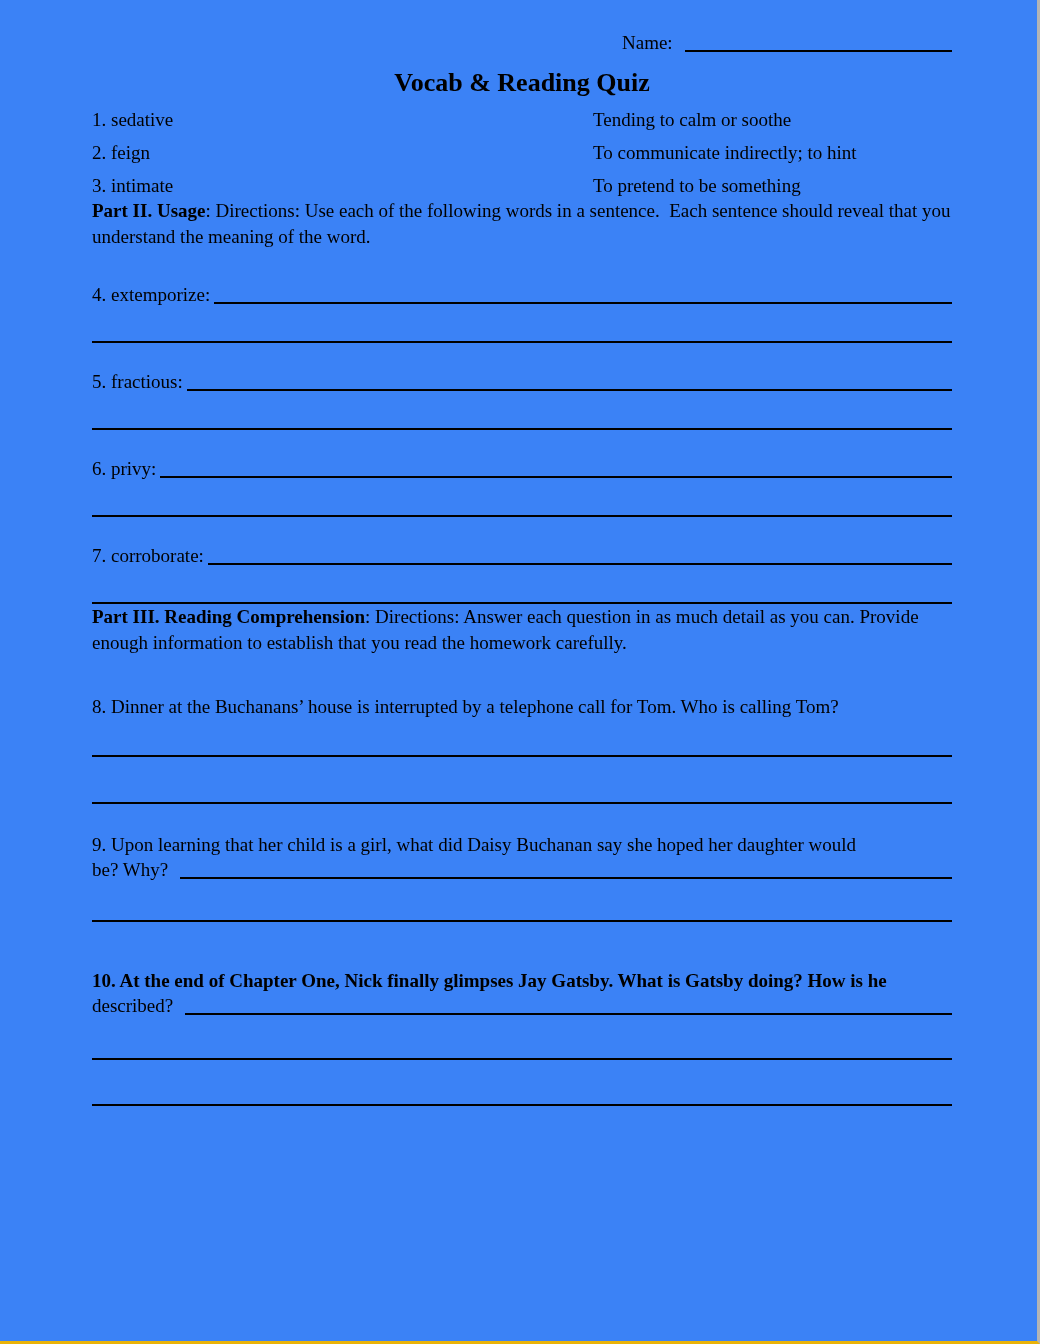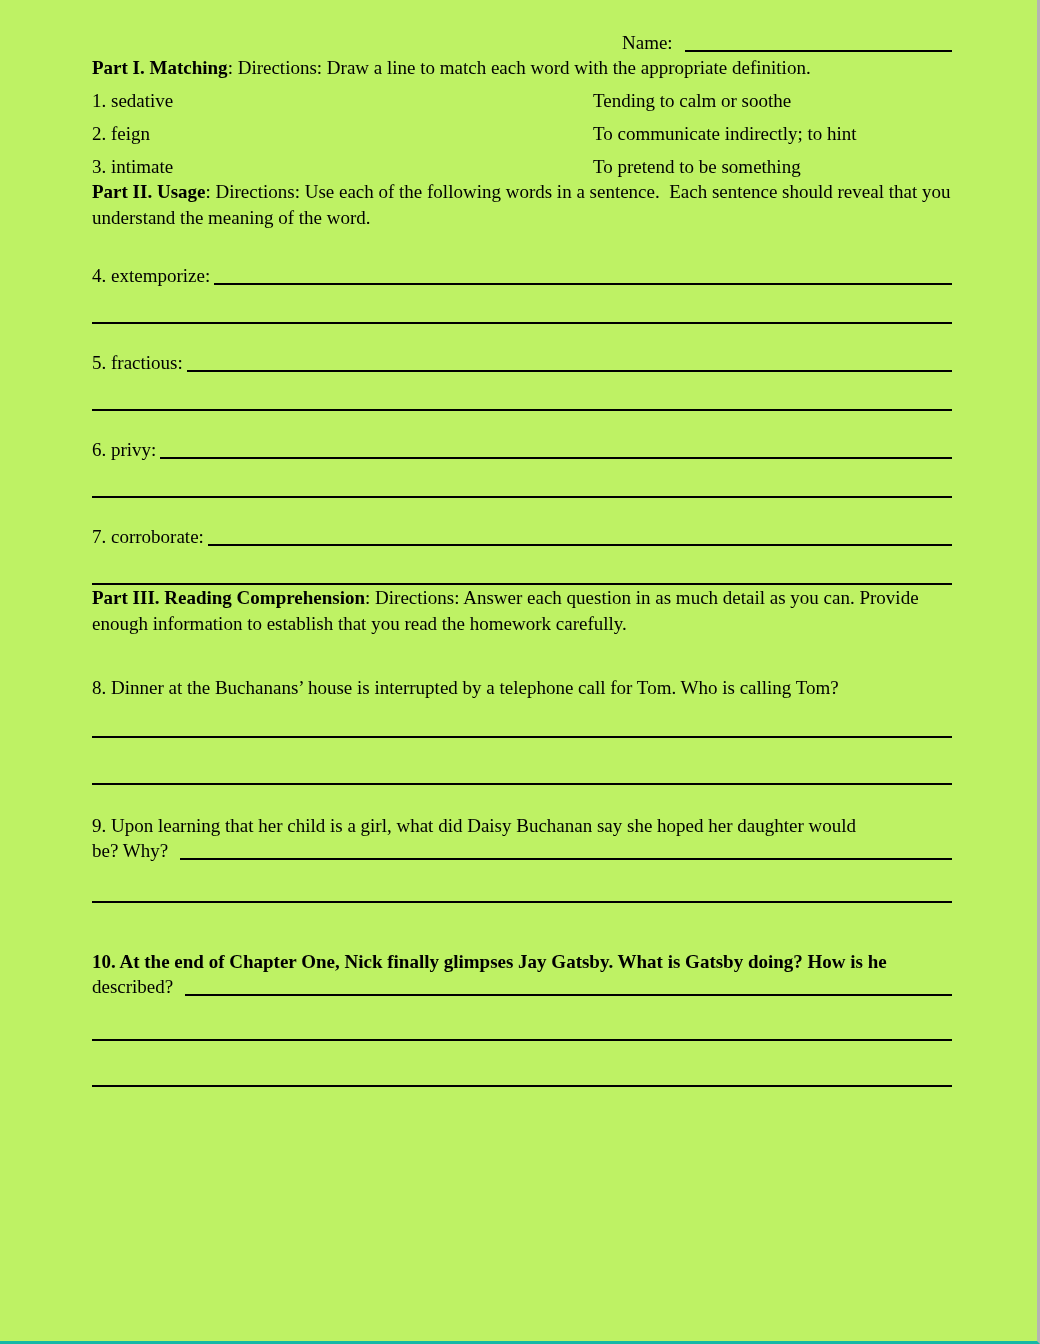--- a/index.html
+++ b/index.html
@@ -1,23 +1,23 @@
 <!DOCTYPE html>
 <html><head>
 <meta charset="utf-8">
 <style>
   html, body { margin: 0; padding: 0; background: #ffffff; }
   .page {
     position: relative;
     box-sizing: border-box;
     width: 1040px;
     height: 1344px;
-    background: #bef264;
+    background: #3b82f6;
     border-right: 3px solid #b4b4b4;
-    border-bottom: 3px solid #14b8a6;
+    border-bottom: 3px solid #eab308;
     padding: 30px 85px 0 92px;
     font-family: "Liberation Serif", "DejaVu Serif", serif;
     font-size: 19px;
     line-height: 25px;
     color: #000;
     overflow: hidden;
   }
   .name-row { display: flex; width: 330px; margin-left: auto; }
   .name-label { padding-right: 8px; }
   .fill { flex: 1 1 auto; border-bottom: 2px solid #000; margin-bottom: 3px; margin-left: 4px; }
@@ -47,22 +47,22 @@
 </head>
 <body>
 
 <div class="page">
 
   <div class="name-row">
     <span class="name-label">Name:</span>
     <span class="fill"></span>
   </div>
 
+  <div class="title">Vocab &amp; Reading Quiz</div>
 
-  <p class="directions p1"><b>Part I. Matching</b><span>: Directions: Draw a line to match each word with the appropriate definition.</span></p>
 
   <div class="match-row">
     <span class="match-word">1. sedative</span>
     <span class="match-def">Tending to calm or soothe</span>
   </div>
   <div class="match-row">
     <span class="match-word">2. feign</span>
     <span class="match-def">To communicate indirectly; to hint</span>
   </div>
   <div class="match-row">

